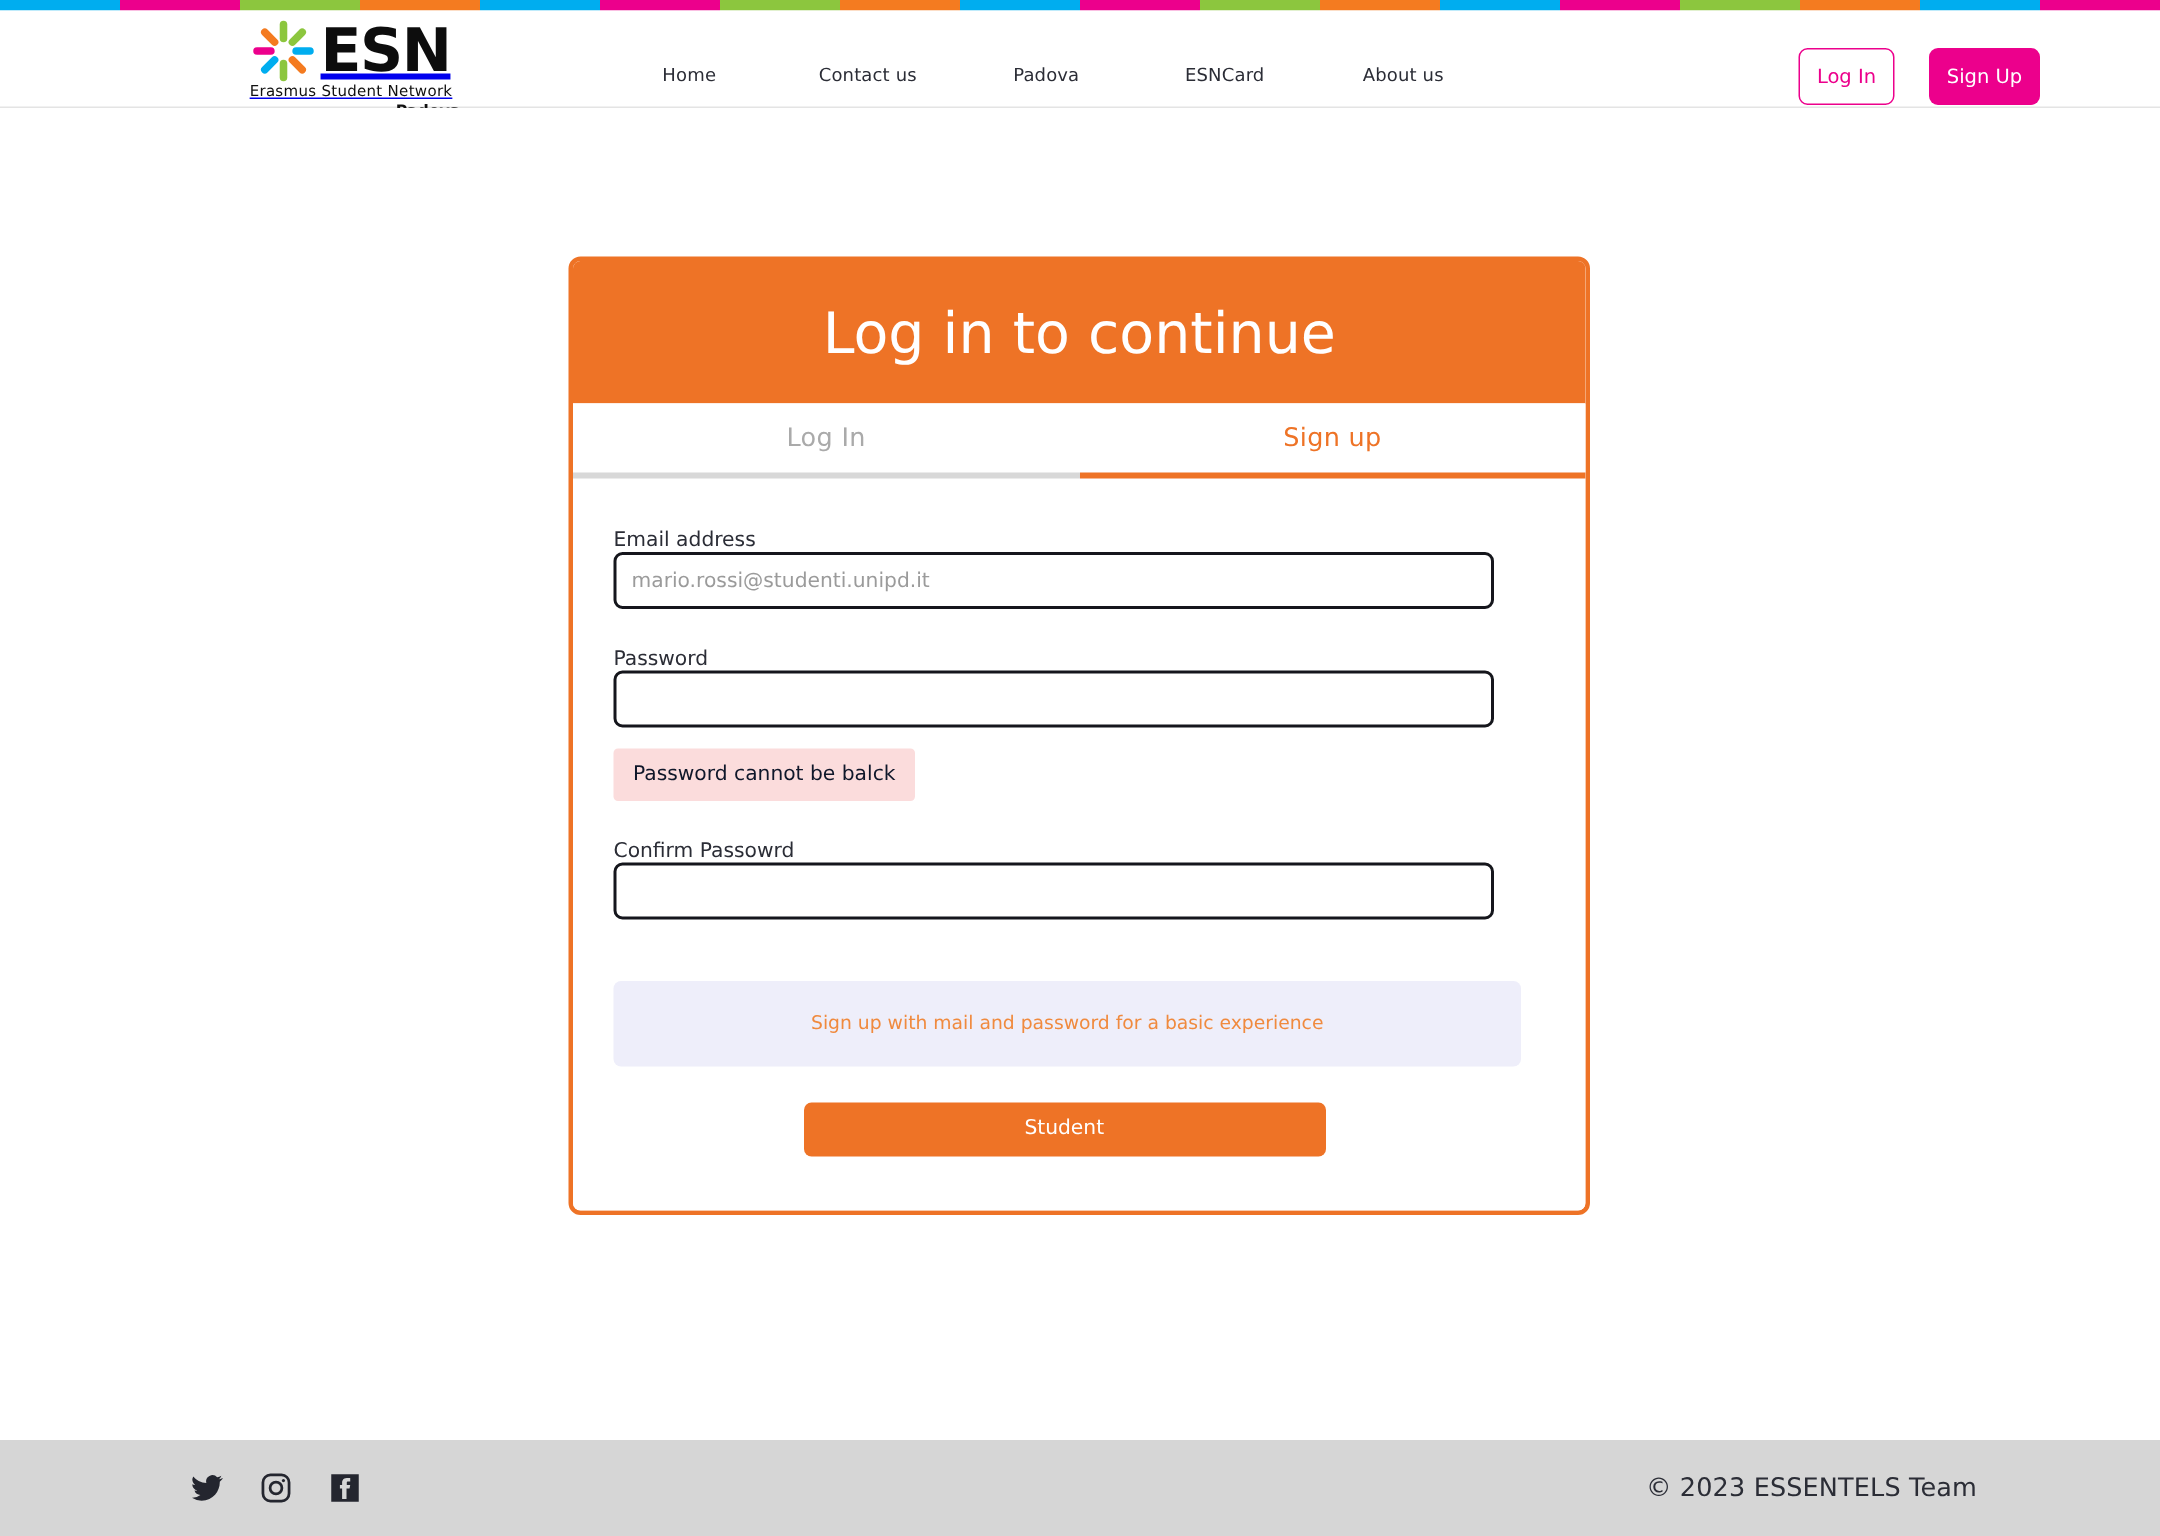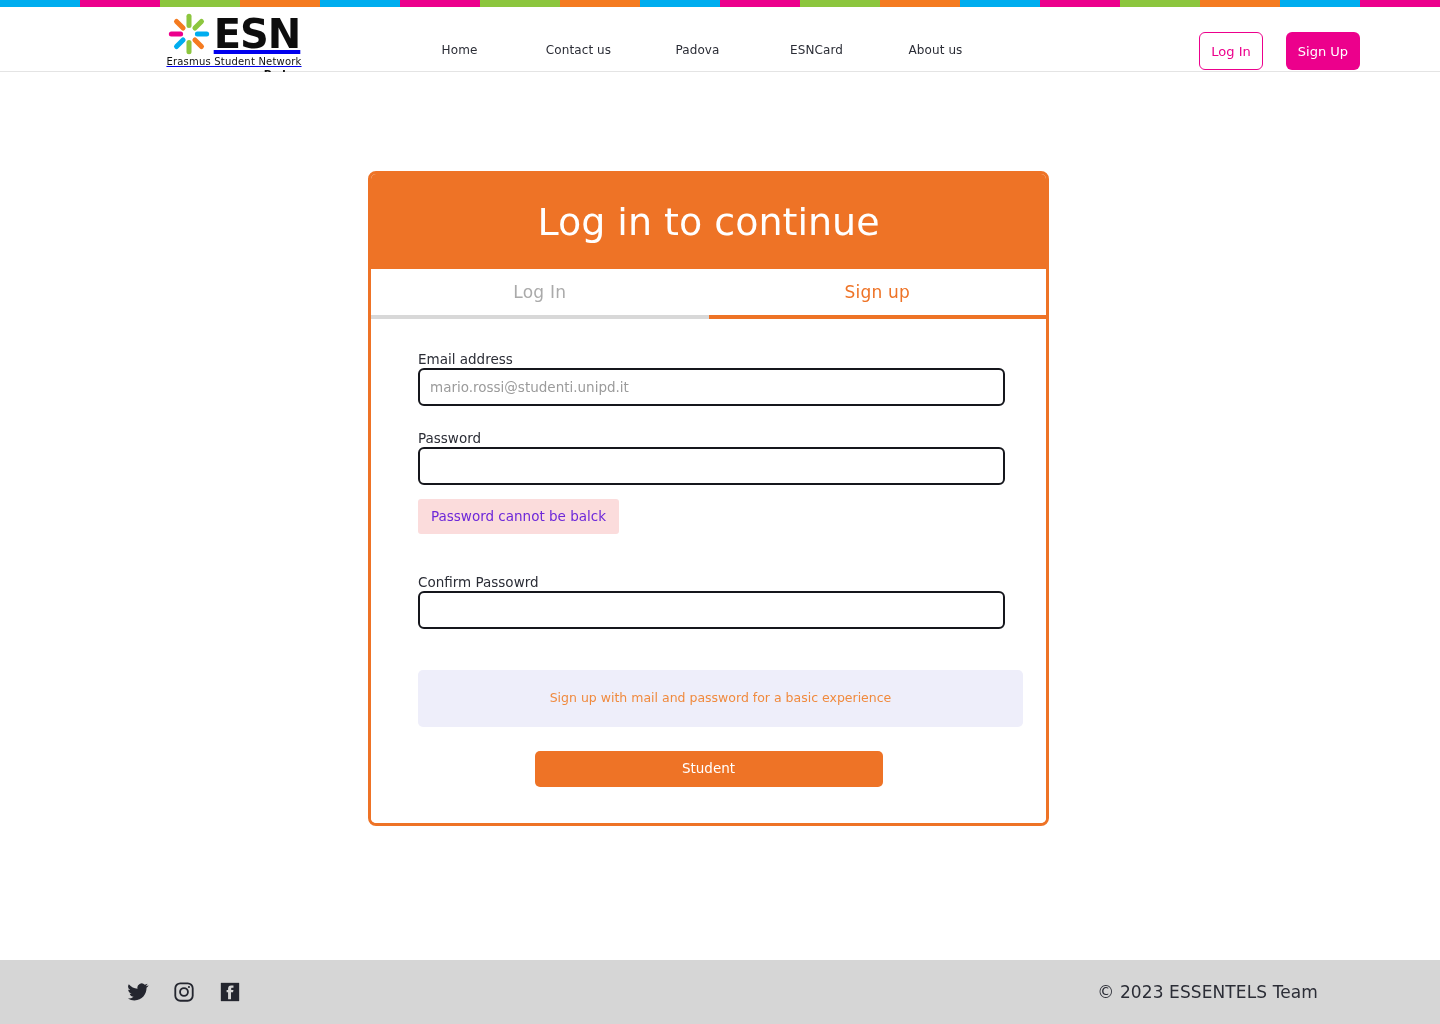--- a/index.html
+++ b/index.html
@@ -137,21 +137,21 @@
   
   .page-main {
     position: relative;
     width: 1440px;
     height: 872px;
     background: #ffffff;
   }
 
   .auth-card {
     position: absolute;
-    left: 368px;
+    left: 379px;
     top: 99px;
     width: 681px;
     background: #ffffff;
     border: 3px solid #ee7326;
     border-radius: 8px;
     overflow: hidden;
   }
 
   .card-header {
     background: #ee7326;
@@ -190,21 +190,21 @@
 
   .tabs-underline {
     display: flex;
     height: 4px;
     width: 100%;
   }
   .underline-left { flex: 1 1 50%; background: #d8d8d8; }
   .underline-right { flex: 1 1 50%; background: #ee7326; }
 
   .card-body {
-    padding: 30px 47px 36px 47px;
+    padding: 30px 47px 36px 27px;
     background: #ffffff;
   }
 
   .field-label {
     font-size: 13.5px;
     color: #2b2d36;
     margin-bottom: 9px;
     line-height: 1.1;
   }
 
@@ -221,26 +221,26 @@
     padding: 0 10px;
     outline: none;
   }
   .text-input::placeholder { color: #9b9b9b; }
 
   .field-group { margin-bottom: 22px; }
 
   .error-banner {
     display: inline-block;
     background: #fbdcdc;
-    color: #6d28d9;
+    color: #0f172a;
     font-size: 13.5px;
     padding: 10px 13px;
     border-radius: 3px;
     margin-top: 0px;
-    margin-bottom: 38px;
+    margin-bottom: 22px;
     line-height: 1.1;
   }
 
   .info-banner {
     width: 605px;
     height: 57px;
     background: #eeeefa;
     border-radius: 5px;
     color: #f08a3e;
     font-size: 12.5px;

